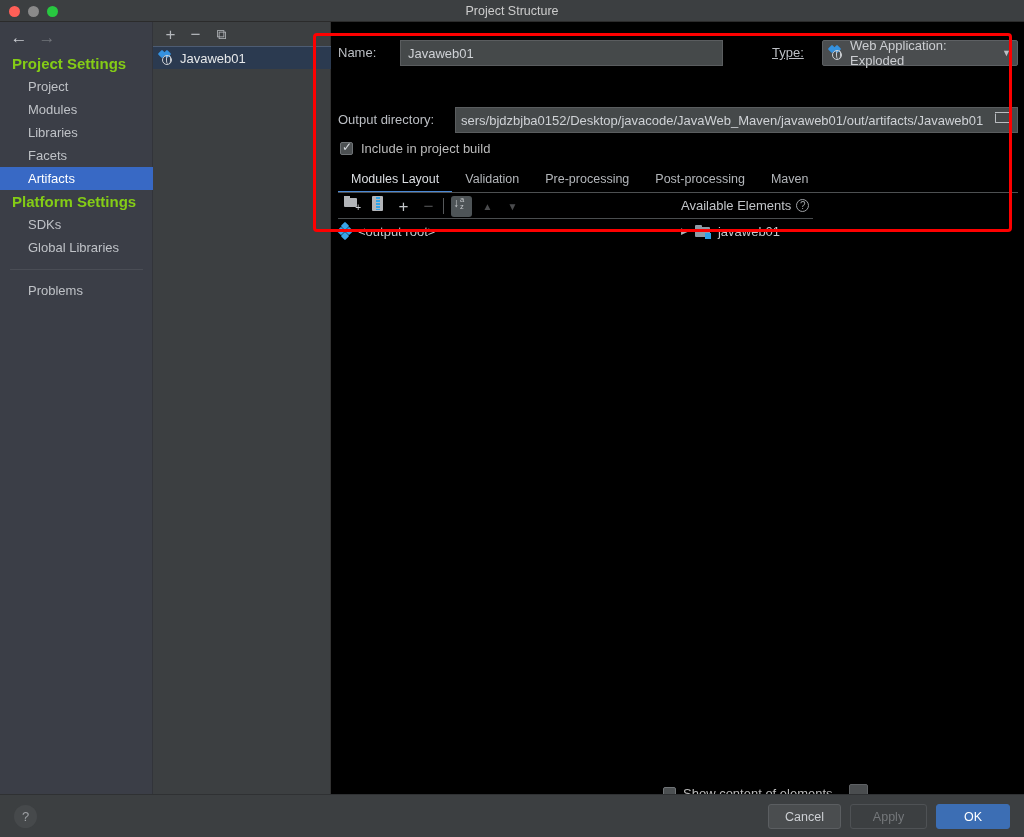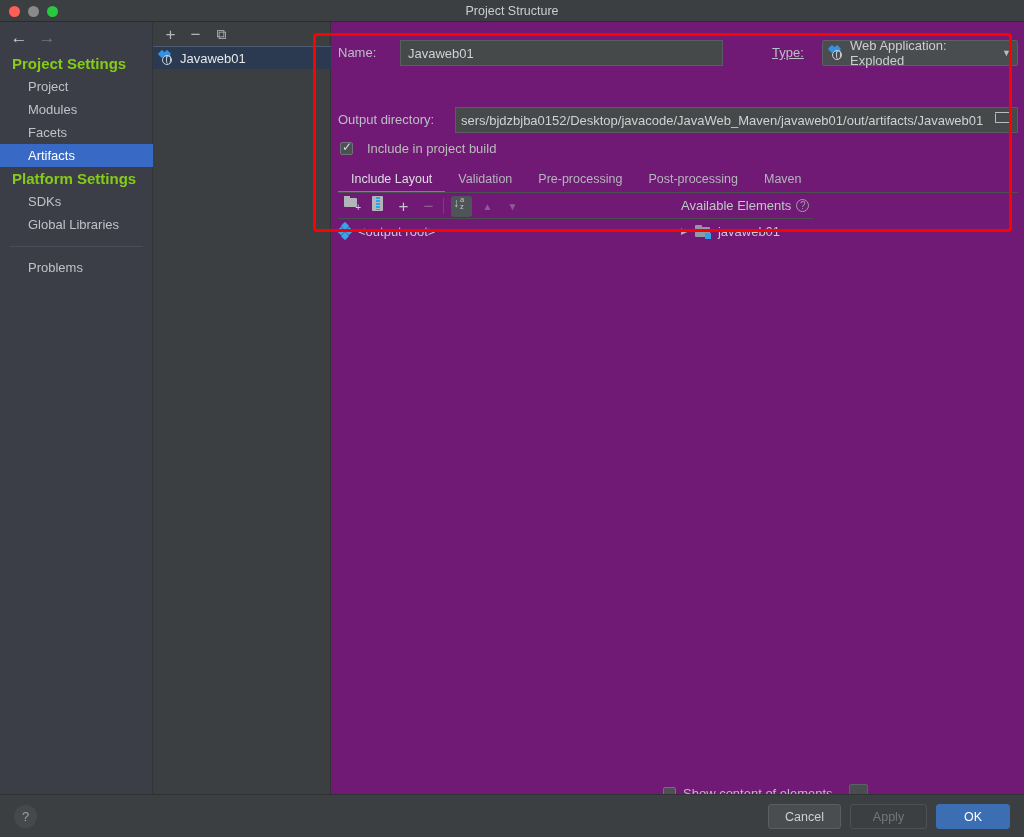--- a/index.html
+++ b/index.html
@@ -77,21 +77,21 @@
   .art-row {
     height: 23px; line-height: 23px;
     padding-left: 6px; font-size: 13px;
     display: flex; align-items: center; gap: 6px;
   }
   .art-row.selected { background: #2b3a50; border-top: 1px solid #4d5c73; color: #e6e8ea; }
 
   
   #detail {
     position: absolute; left: 331px; top: 22px; width: 693px; height: 772px;
-    background: #701a75;
+    background: #000000;
   }
 
   .row-name { position: absolute; left: 7px; top: 18px; width: 680px; height: 28px; }
   .lbl { font-size: 13px; color: #bcbfc4; }
 
   #lbl-name { position: absolute; left: 0; top: 5px; }
   #name-input {
     position: absolute; left: 62px; top: 0; width: 323px; height: 26px;
     background: #45494a; border: 1px solid #5a5d5f; color: #cfd2d6;
     font-family: "Liberation Sans", sans-serif; font-size: 13px;
@@ -112,21 +112,21 @@
     position: absolute; left: 117px; top: 0; width: 563px; height: 26px;
     background: #45494a; border: 1px solid #5a5d5f; color: #cfd2d6;
     font-family: "Liberation Sans", sans-serif; font-size: 13px;
     padding: 0 26px 0 5px; outline: none;
   }
   #out-browse {
     position: absolute; left: 655px; top: 4px; width: 19px; height: 18px;
     color: #b9bcc0; font-size: 13px; line-height: 18px; text-align: center;
   }
 
-  .row-chk { position: absolute; left: 9px; top: 119px; display: flex; align-items: center; gap: 14px; }
+  .row-chk { position: absolute; left: 9px; top: 119px; display: flex; align-items: center; gap: 8px; }
   .cbox {
     width: 13px; height: 13px; background: #4c5052;
     border: 1px solid #6f7376; border-radius: 2px;
     position: relative;
   }
   .cbox.checked::after {
     content: "✓"; position: absolute; left: 1px; top: -3px;
     font-size: 12px; color: #d6d9dd;
   }
 
@@ -291,20 +291,21 @@
 <div id="sidebar">
   <div id="navbtns">
     <div class="navarrow back">←</div>
     <div class="navarrow fwd">→</div>
   </div>
 
   <div style="position:absolute; left:0; top:30px; width:153px;">
     <div class="sb-group">Project Settings</div>
     <div class="sb-item">Project</div>
     <div class="sb-item">Modules</div>
+    <div class="sb-item">Libraries</div>
     <div class="sb-item">Facets</div>
     <div class="sb-item selected">Artifacts</div>
 
     <div class="sb-group">Platform Settings</div>
     <div class="sb-item">SDKs</div>
     <div class="sb-item">Global Libraries</div>
 
     <div class="sb-divider"></div>
     <div class="sb-item">Problems</div>
   </div>
@@ -352,21 +353,21 @@
       <span class="folder-plain"><span class="tab2"></span><span class="body"></span></span>
     </span>
   </div>
 
   <div class="row-chk">
     <span class="cbox checked"></span>
     <span>Include in project build</span>
   </div>
 
   <div id="tabs">
-    <div class="tab active">Include Layout</div>
+    <div class="tab active">Modules Layout</div>
     <div class="tab">Validation</div>
     <div class="tab">Pre-processing</div>
     <div class="tab">Post-processing</div>
     <div class="tab">Maven</div>
   </div>
   <div id="tabs-underline"></div>
 
   <div id="ol-toolbar">
     <div class="olb" style="left:4px;">
       <span class="ico-addfolder" style="display:inline-block;"><span class="t"></span><span class="b"></span><span class="p">+</span></span>

